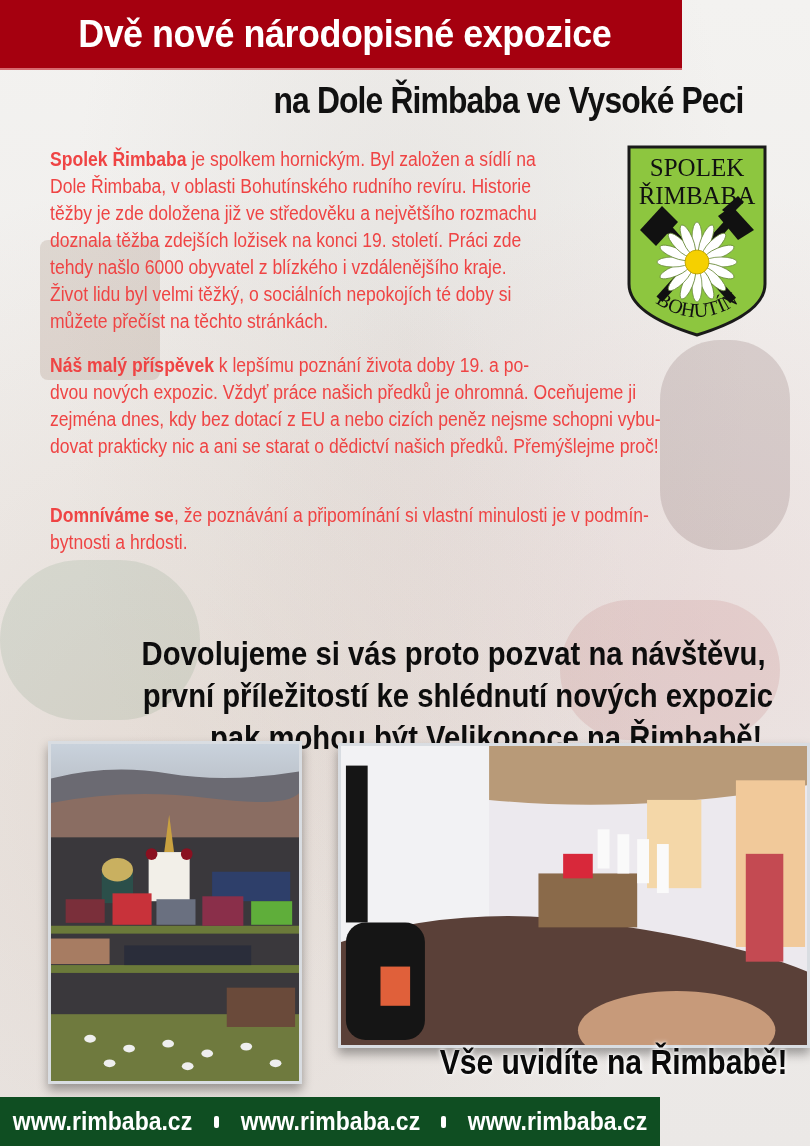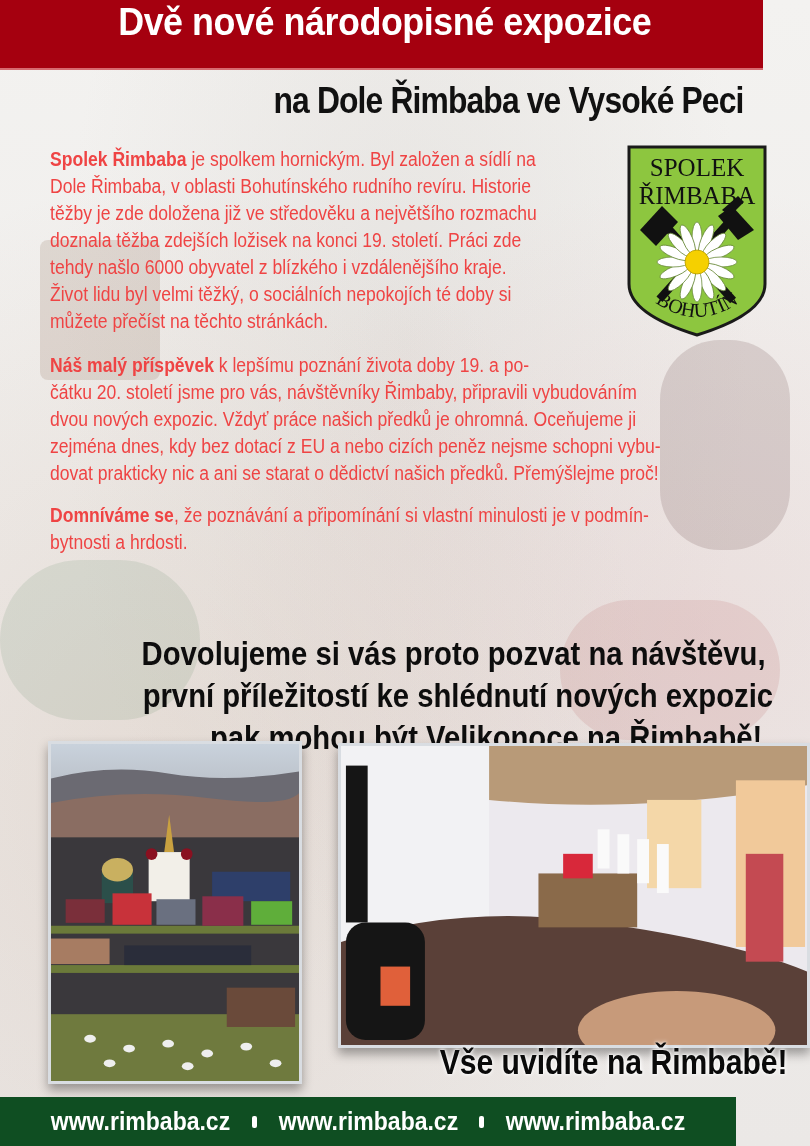--- a/index.html
+++ b/index.html
@@ -13,24 +13,24 @@
       radial-gradient(ellipse at 50% 30%, rgba(210,205,200,0.35), transparent 60%),
       linear-gradient(180deg, #f3f2f0 0%, #efedeb 50%, #ebe8e6 100%);
   }
   .bg-deco { position: absolute; opacity: 0.18; border-radius: 8px; }
   .bg-deco.a { left: 40px; top: 240px; width: 120px; height: 140px; background: #8a6b55; }
   .bg-deco.b { left: 660px; top: 340px; width: 130px; height: 210px; background: #6b4a4a; border-radius: 60px; }
   .bg-deco.c { left: 0px; top: 560px; width: 200px; height: 160px; background: #4c7a55; border-radius: 80px; opacity: .12; }
   .bg-deco.d { left: 560px; top: 600px; width: 220px; height: 140px; background: #b04040; border-radius: 70px; opacity: .12; }
 
   .top-banner {
-    position: absolute; left: 0; top: 0; width: 763px; height: 70px;
+    position: absolute; left: 0; top: 0; width: 682px; height: 70px;
     background: #a5000f;
     border-bottom: 2px solid #d76a70;
-    display: flex; align-items: flex-start; justify-content: center; padding-left: 7px;
+    display: flex; align-items: center; justify-content: center; padding-left: 7px;
   }
   .top-banner h1 {
     font-family: "Liberation Sans", sans-serif;
     color: #ffffff; font-weight: 700; font-size: 39px;
     letter-spacing: -0.5px; transform: scaleX(0.92);
   }
   .subtitle {
     position: absolute; left: 0; top: 80px; width: 810px; text-align: right;
     padding-right: 67px;
     font-size: 37px; font-weight: 700; color: #111;
@@ -68,21 +68,21 @@
   .photo.right { left: 338px; top: 743px; width: 472px; height: 305px; }
 
   .caption {
     position: absolute; left: 370px; top: 1042px; width: 418px; text-align: right;
     font-size: 35px; font-weight: 700; color: #0a0a0a;
     text-shadow: 0 0 3px #fff, 0 0 6px #fff;
   }
   .caption span { display: inline-block; transform: scaleX(0.86); transform-origin: right center; white-space: nowrap; }
 
   .footer {
-    position: absolute; left: 0; top: 1097px; width: 736px; height: 49px;
+    position: absolute; left: 0; top: 1097px; width: 660px; height: 49px;
     background: #0f4e22;
     display: flex; align-items: center; justify-content: center; gap: 14px;
   }
   .footer a {
     color: #fff; text-decoration: none; font-weight: 700; font-size: 25px;
     display: inline-block; transform: scaleX(0.92);
   }
   .footer .sep { width: 5px; height: 12px; background: #fff; border-radius: 2px; display: inline-block; }
 </style>
 </head>
@@ -144,21 +144,20 @@
     <circle r="12" fill="#f5d000" stroke="#b59a00" stroke-width="0.8"></circle>
   </g>
   <path id="arcB" d="M18 150 Q71 196 124 150" fill="none"></path>
   <text font-family="Liberation Serif, serif" font-size="20" fill="#111">
     <textPath href="#arcB" startOffset="50%" text-anchor="middle">BOHUTÍN</textPath>
   </text>
 </svg>
 
 <div class="body-text para2">
   <p><span class="cond"><b>Náš malý příspěvek</b><span> k lepšímu poznání života doby 19. a po-</span></span></p>
-  <p><span class="cond">čátku 20. století jsme pro vás, návštěvníky Řimbaby, připravili vybudováním</span></p>
   <p><span class="cond">dvou nových expozic. Vždyť práce našich předků je ohromná. Oceňujeme ji</span></p>
   <p><span class="cond">zejména dnes, kdy bez dotací z EU a nebo cizích peněz nejsme schopni vybu-</span></p>
   <p><span class="cond">dovat prakticky nic a ani se starat o dědictví našich předků. Přemýšlejme proč!</span></p>
 </div>
 
 <div class="body-text para3">
   <p><span class="cond"><b>Domníváme se</b><span>, že poznávání a připomínání si vlastní minulosti je v podmín-</span></span></p>
   <p><span class="cond">bytnosti a hrdosti.</span></p>
 </div>
 

